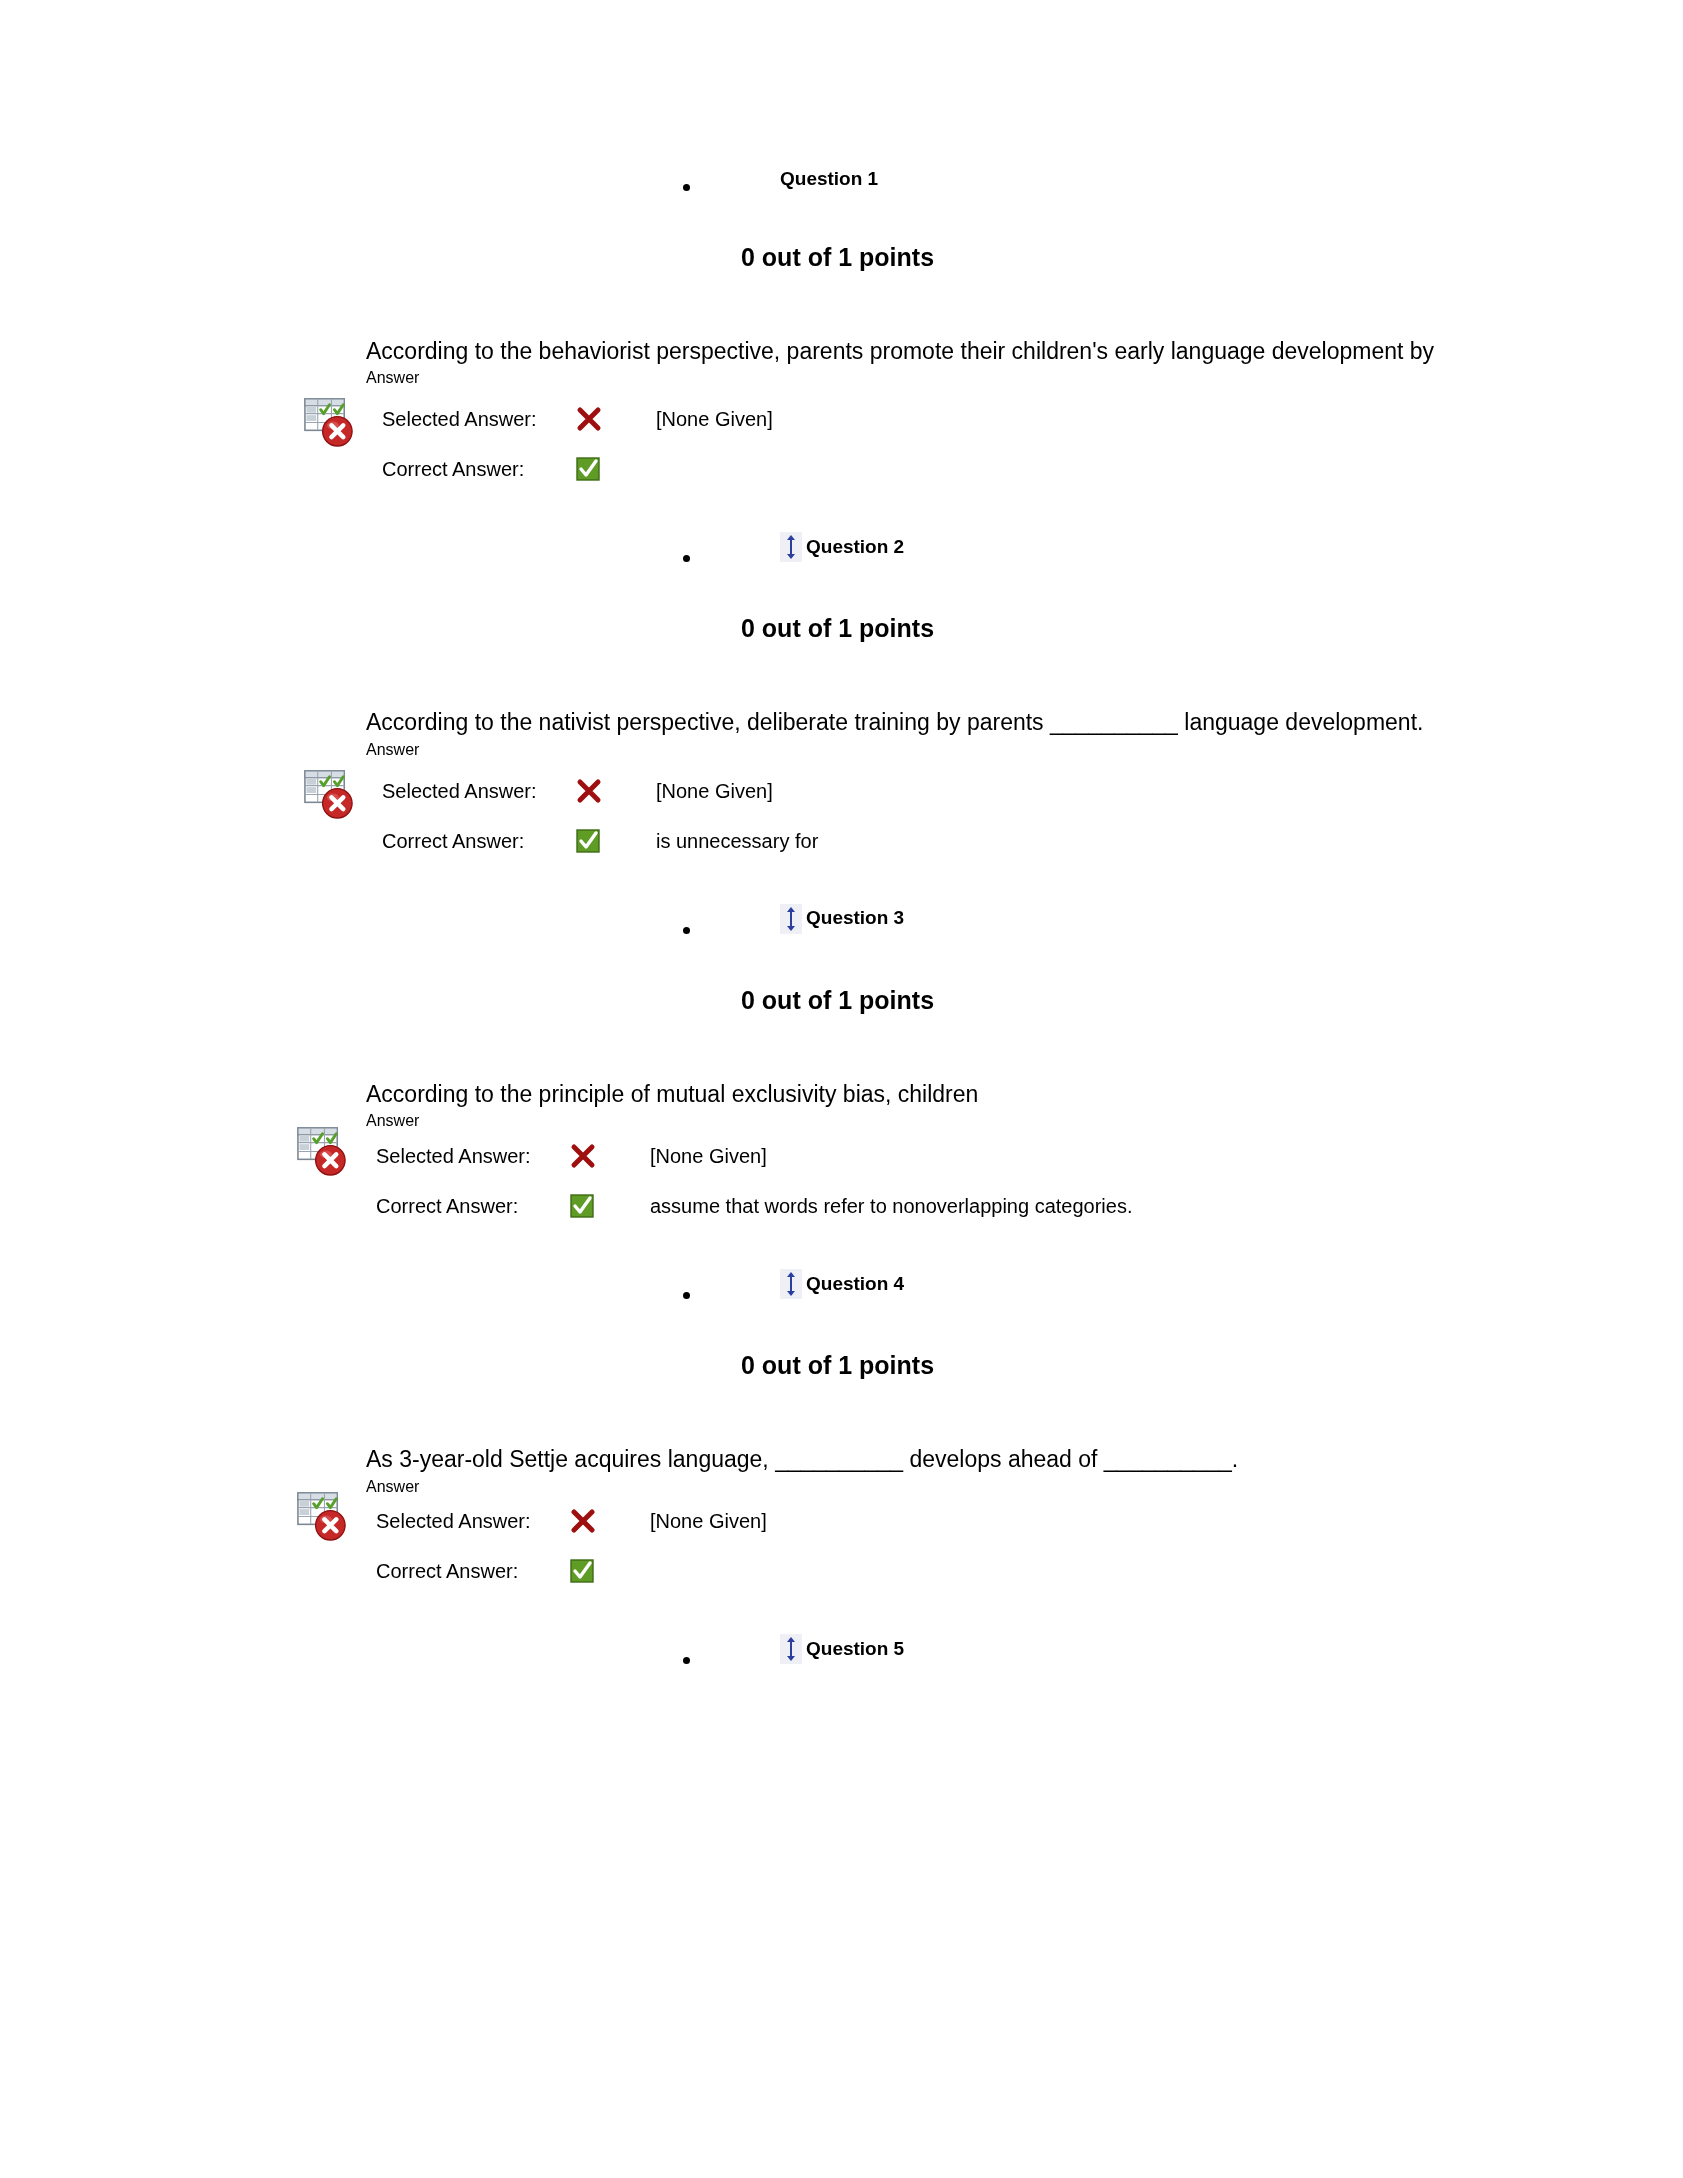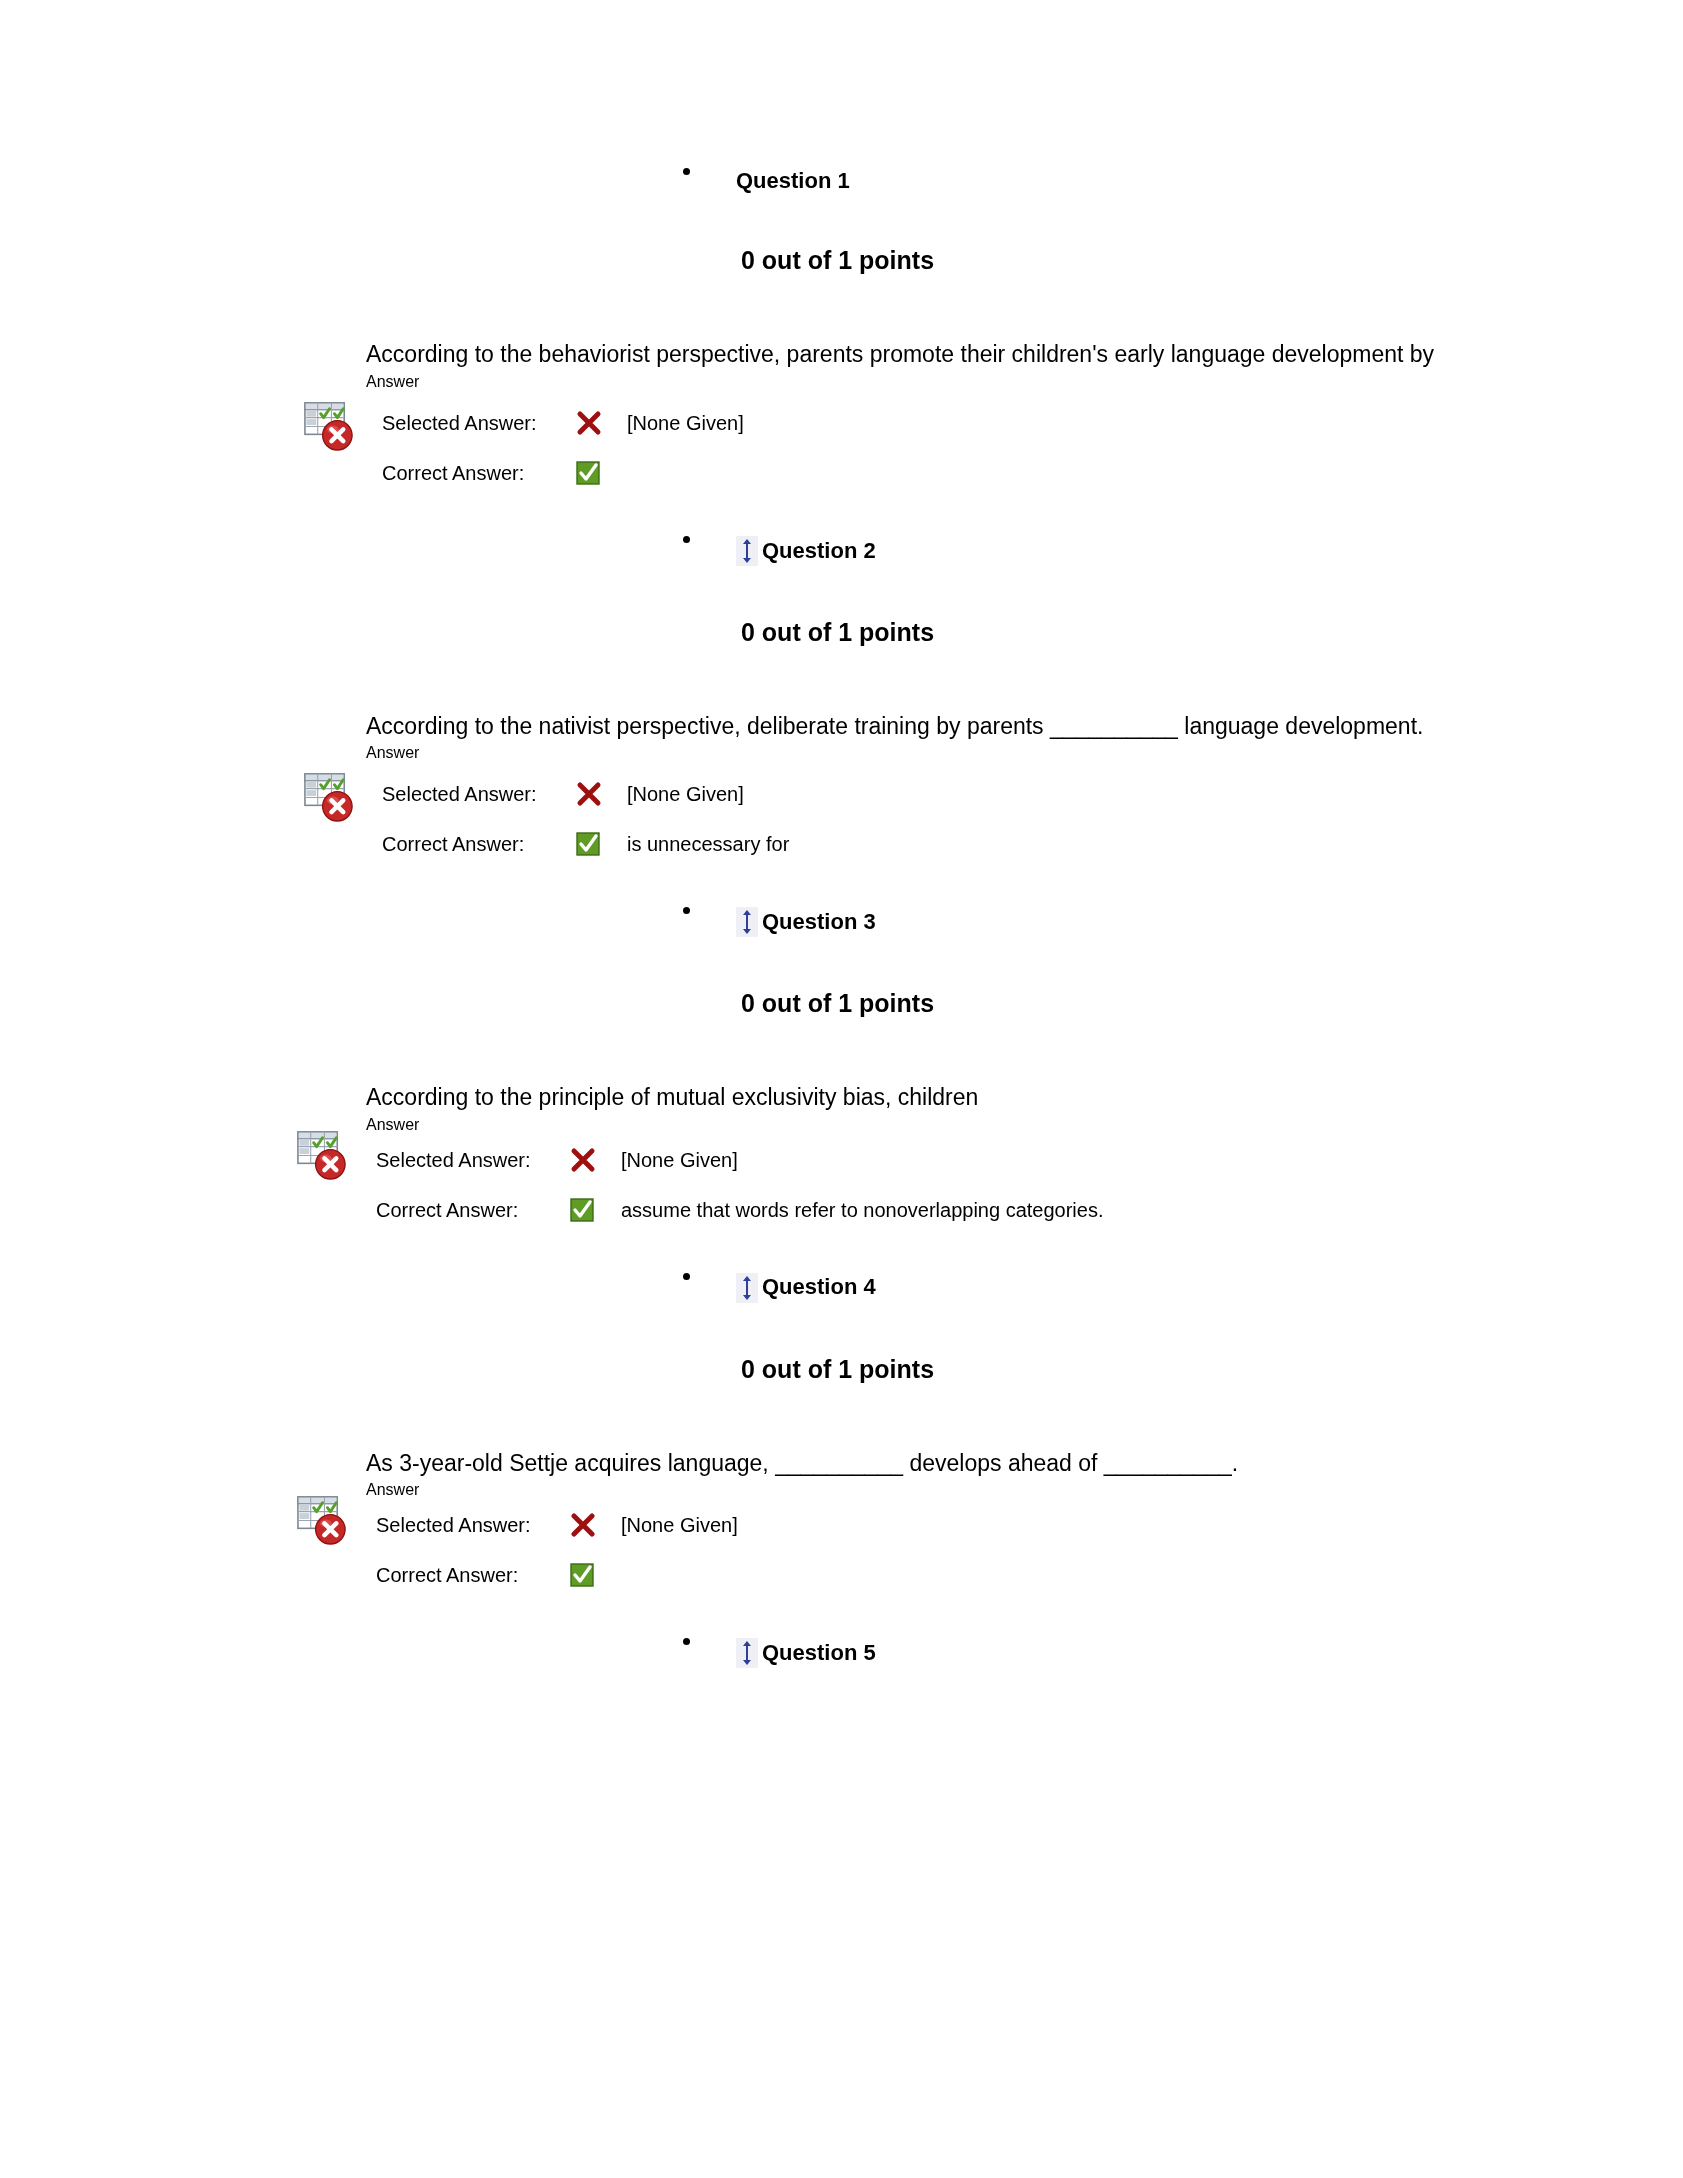--- a/index.html
+++ b/index.html
@@ -17,25 +17,26 @@
     width: 1683px;
     height: 2178px;
     background: #ffffff;
     overflow: hidden;
     box-sizing: border-box;
   }
 
   
   .q-header {
     display: flex;
-    align-items: flex-start;
+    align-items: flex-end;
     padding-left: 683px;
-    font-size: 22px;
+    font-size: 19px;
     font-weight: bold;
     line-height: 1.2;
+    gap: 44px;
   }
   .q-bullet {
     width: 7px;
     height: 7px;
     background: #000;
     border-radius: 50%;
     flex: 0 0 auto;
     margin-right: 46px;
   }
   .q-title-wrap {
@@ -109,20 +110,21 @@
   .ans-mark {
     width: 51px;
     flex: 0 0 auto;
     display: flex;
     align-items: center;
   }
   .ans-mark svg { display: block; }
   .ans-text {
     flex: 1 1 auto;
     white-space: nowrap;
+    margin-left: 29px;
   }
   .spacer-m { height: 38px; }
   .spacer-l { height: 51px; }
   .spacer-xl { height: 63px; }
 </style>
 </head>
 <body>
 
 <div class="page">
 

